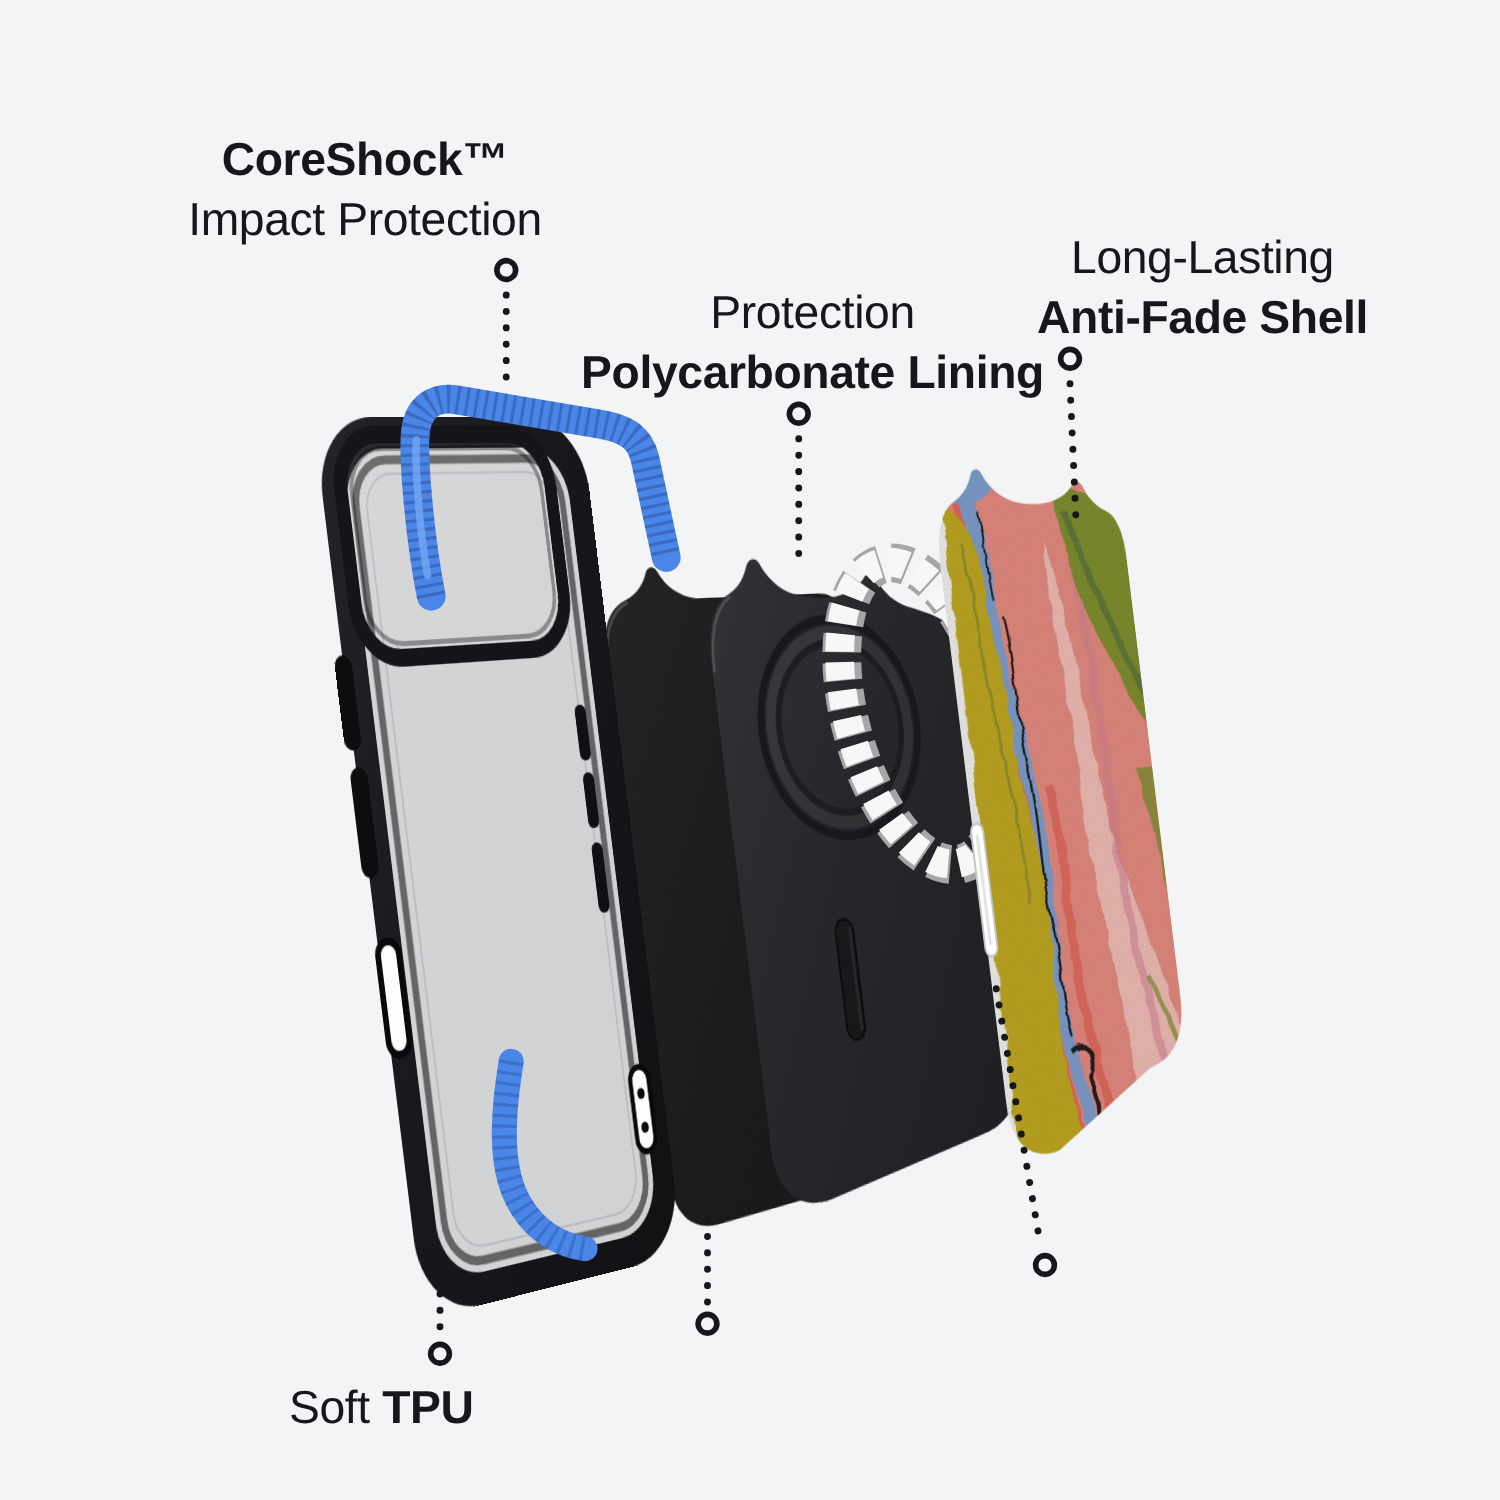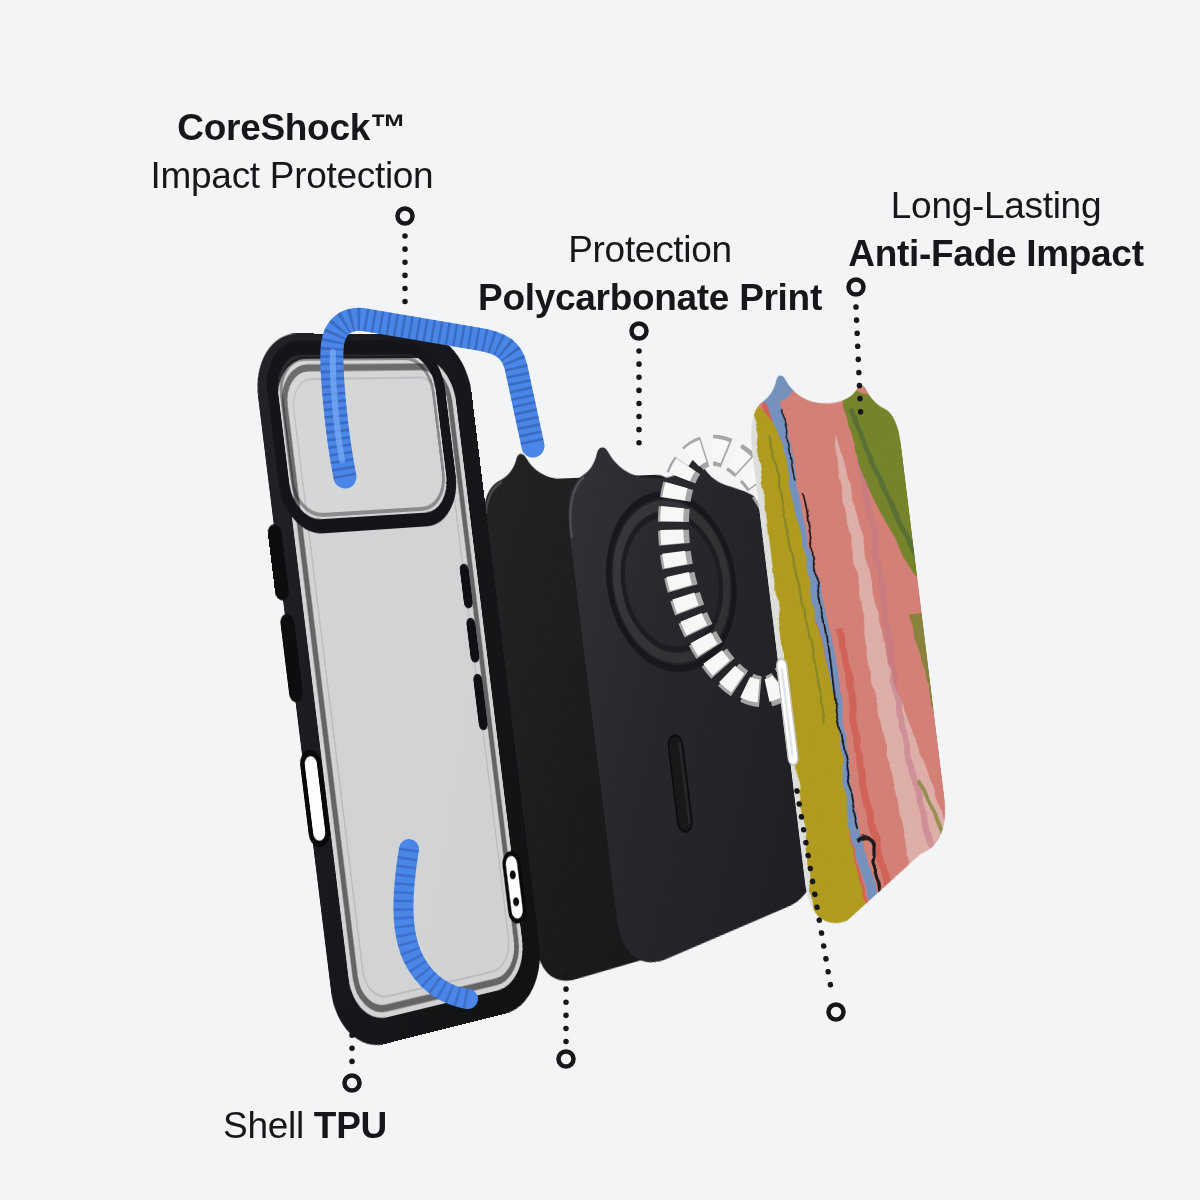--- a/index.html
+++ b/index.html
@@ -208,29 +208,29 @@
     </g>
   </svg>
 
   <div class="callout-label" style="left:292px;top:104px">
     <div><b>CoreShock™</b></div>
     <div><span>Impact Protection</span></div>
   </div>
 
   <div class="callout-label" style="left:650px;top:226px">
     <div><span>Protection</span></div>
-    <div><b>Polycarbonate Print</b></div>
-  </div>
-
-  <div class="callout-label" style="left:996px;top:182px">
+    <div><b>Polycarbonate Lining</b></div>
+  </div>
+
+  <div class="callout-label" style="left:962px;top:182px">
     <div><span>Long-Lasting</span></div>
-    <div><b>Anti-Fade Impact</b></div>
+    <div><b>Anti-Fade Shell</b></div>
   </div>
 
   <div class="callout-label" style="left:305px;top:1102px">
-    <div><span>Shell </span><b>TPU</b></div>
+    <div><span>Soft </span><b>TPU</b></div>
   </div>
 
 
   <div class="callout-label" style="left:858px;top:1026px">
   </div>
 
 </div>
 
 </body></html>

